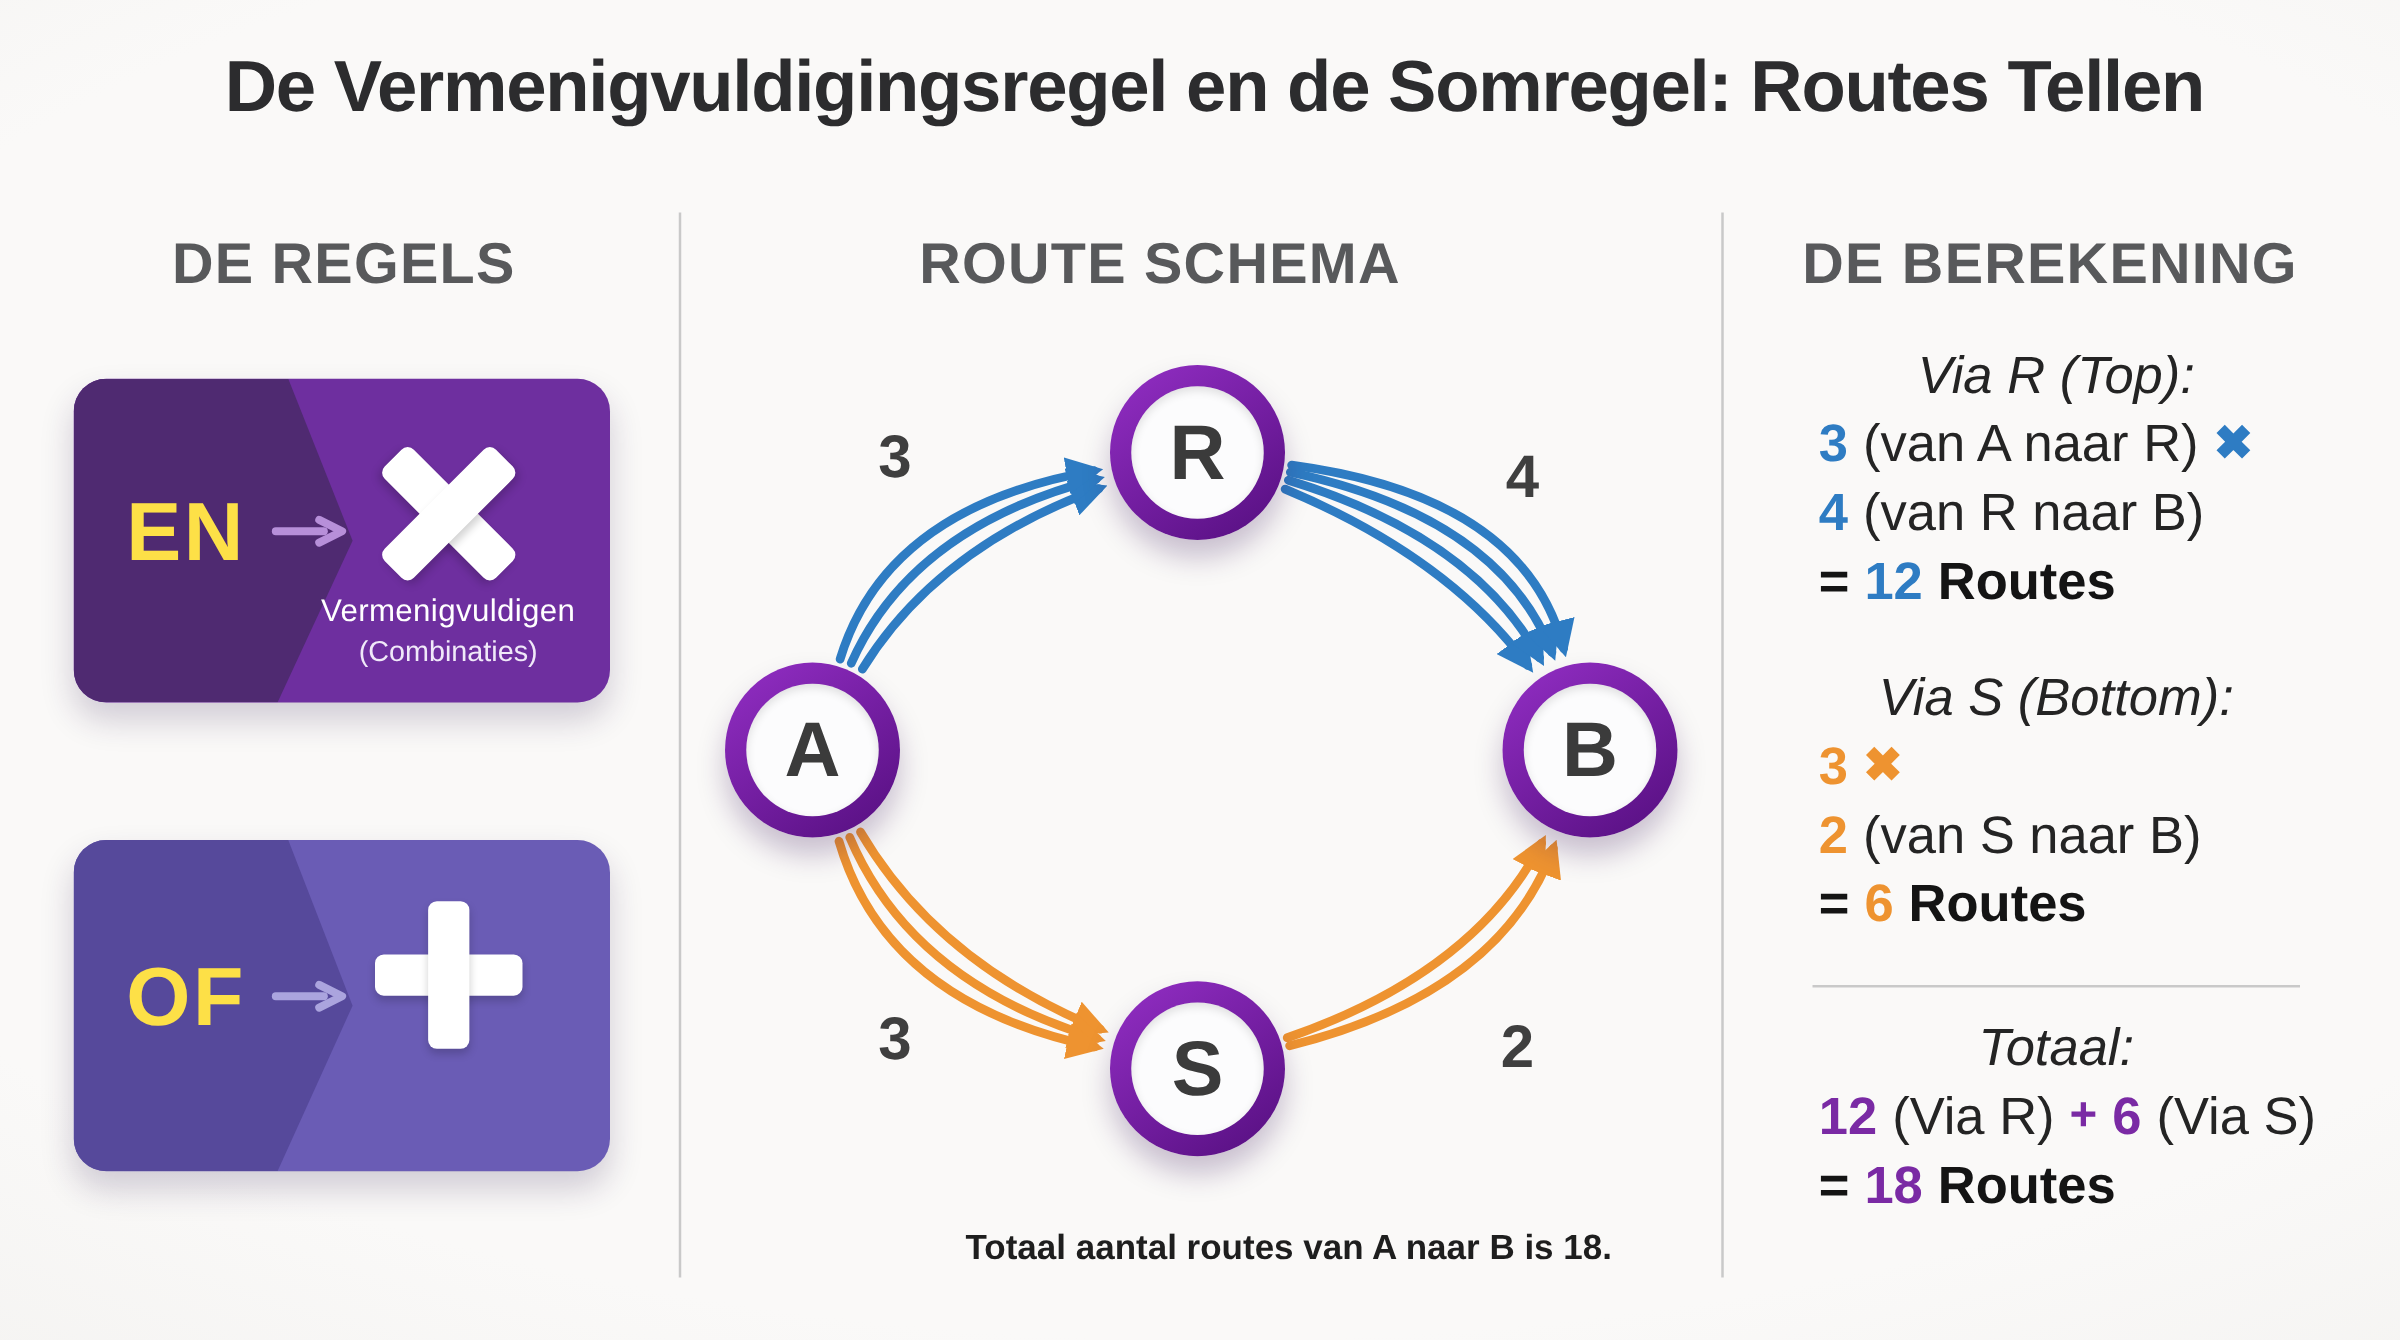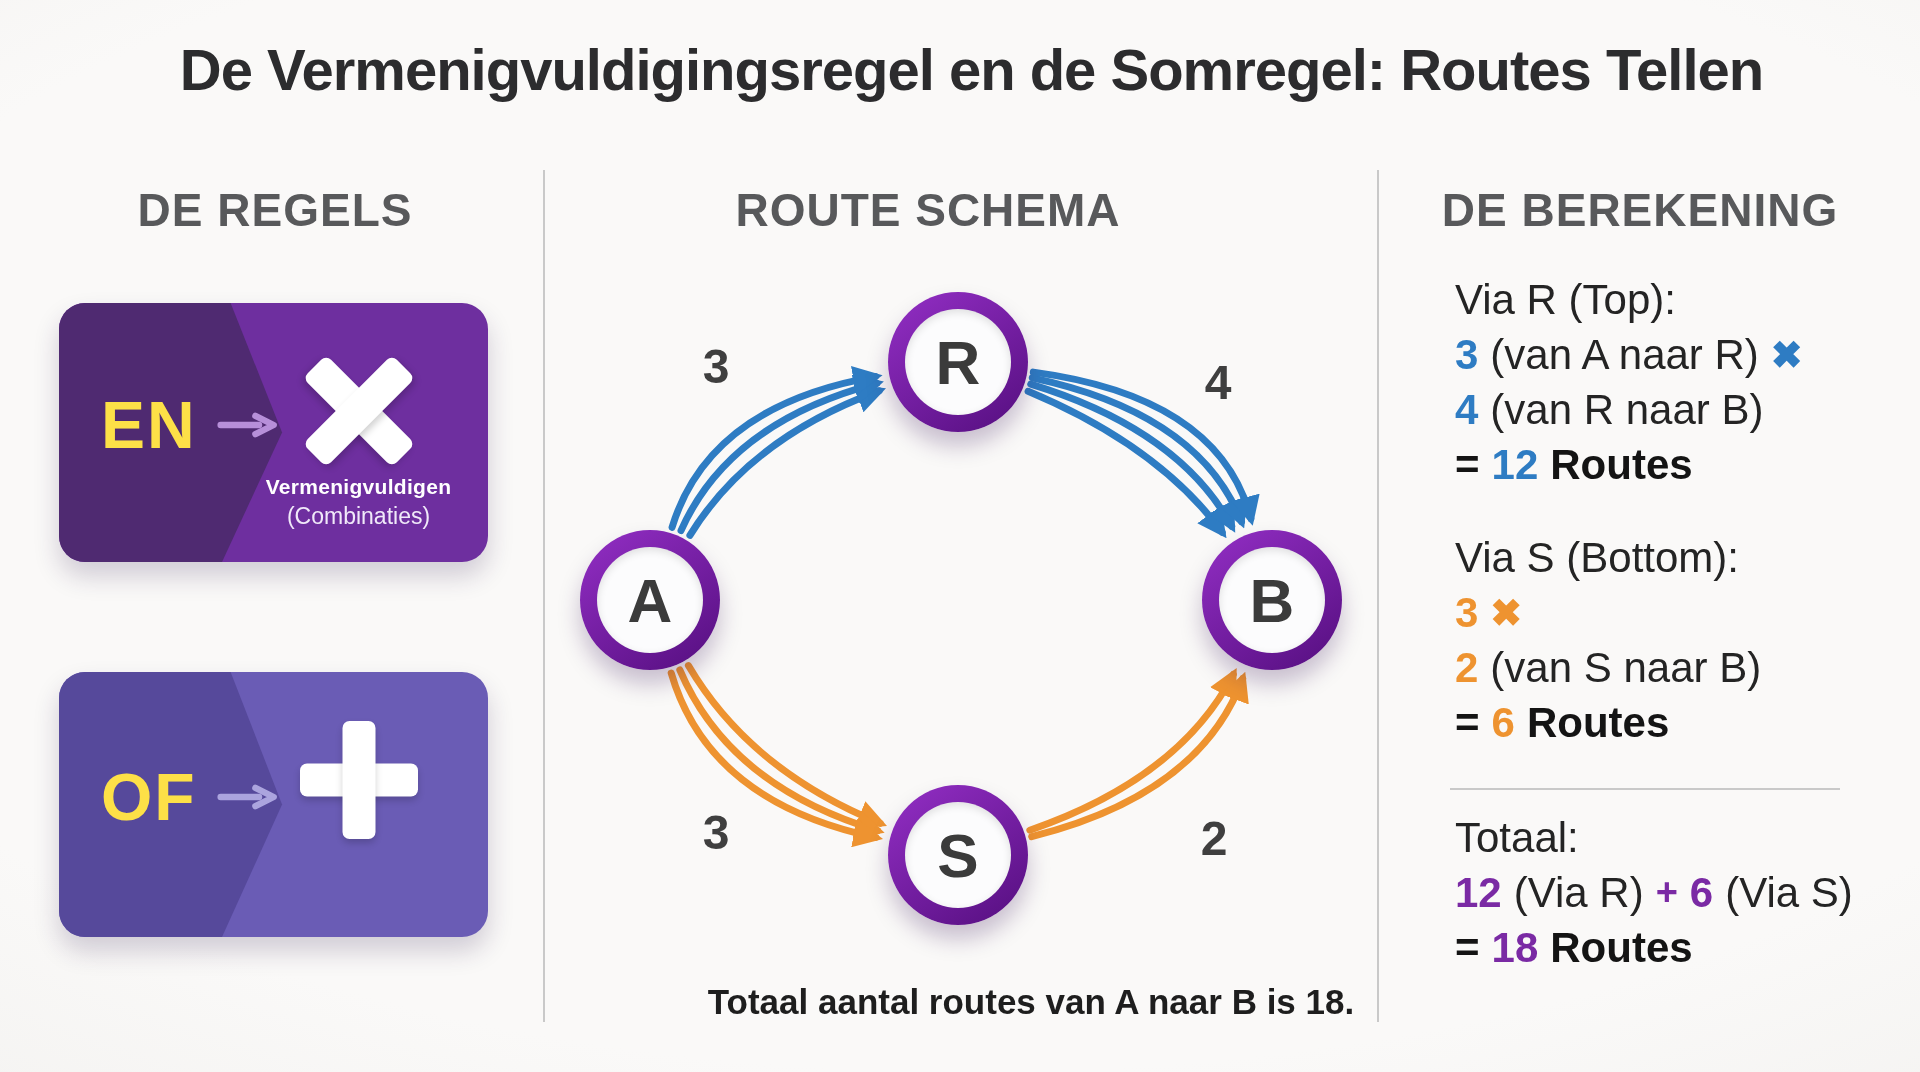--- a/index.html
+++ b/index.html
@@ -99,21 +99,21 @@
   .sym-x::before { width: 126px; height: 33px; transform: translate(-50%,-50%) rotate(45deg); }
   .sym-x::after  { width: 126px; height: 33px; transform: translate(-50%,-50%) rotate(-45deg); }
   .sym-plus::before { width: 118px; height: 33px; transform: translate(-50%,-50%); }
   .sym-plus::after  { width: 33px; height: 118px; transform: translate(-50%,-50%); }
   .captions {
     position: absolute;
     left: 170px; right: 0; top: 172px;
     text-align: center;
     color: #ffffff;
   }
-  .cap    { font-size: 21px; font-weight: bold; letter-spacing: .3px; }
+  .cap    { font-size: 25px; font-weight: normal; letter-spacing: .3px; }
   .subcap { font-size: 23px; margin-top: 4px; color: #f0e9f9; }
 
   
   #arrows {
     position: absolute; left: 0; top: 0;
     width: 1920px; height: 1072px;
     pointer-events: none;
   }
   .node {
     position: absolute;
@@ -138,35 +138,35 @@
     position: absolute;
     transform: translate(-50%, -50%);
     font-size: 48px;
     font-weight: bold;
     color: var(--edge-label, #3f3f3f);
   }
   .diagram-caption {
     position: absolute;
     left: 545px; width: 972px; top: 982px;
     text-align: center;
-    font-size: 35px;
+    font-size: 28px;
     font-weight: bold;
     color: #1e1e1e;
   }
 
   
   .calc {
     position: absolute;
     left: 1455px; top: 272px;
     width: 380px;
     font-size: 42px;
     color: var(--dark, #242424);
   }
   .calc-group { margin-bottom: 38px; }
-  .calc-title { height: 55px; line-height: 55px; white-space: nowrap; }
+  .calc-title { height: 55px; line-height: 55px; text-align: center; white-space: nowrap; font-style: italic; }
   .calc-line {
     display: flex; align-items: center;
     gap: 12px; height: 55px; white-space: nowrap;
   }
   .num   { font-weight: bold; }
   .blue   { color: var(--blue,   #2e7cc3); }
   .orange { color: var(--orange, #ee9330); }
   .purple { color: var(--purple, #7a2aa4); }
   .op { font-weight: bold; font-size: 38px; }
   .eq, .reslbl { font-weight: bold; color: #141414; }

